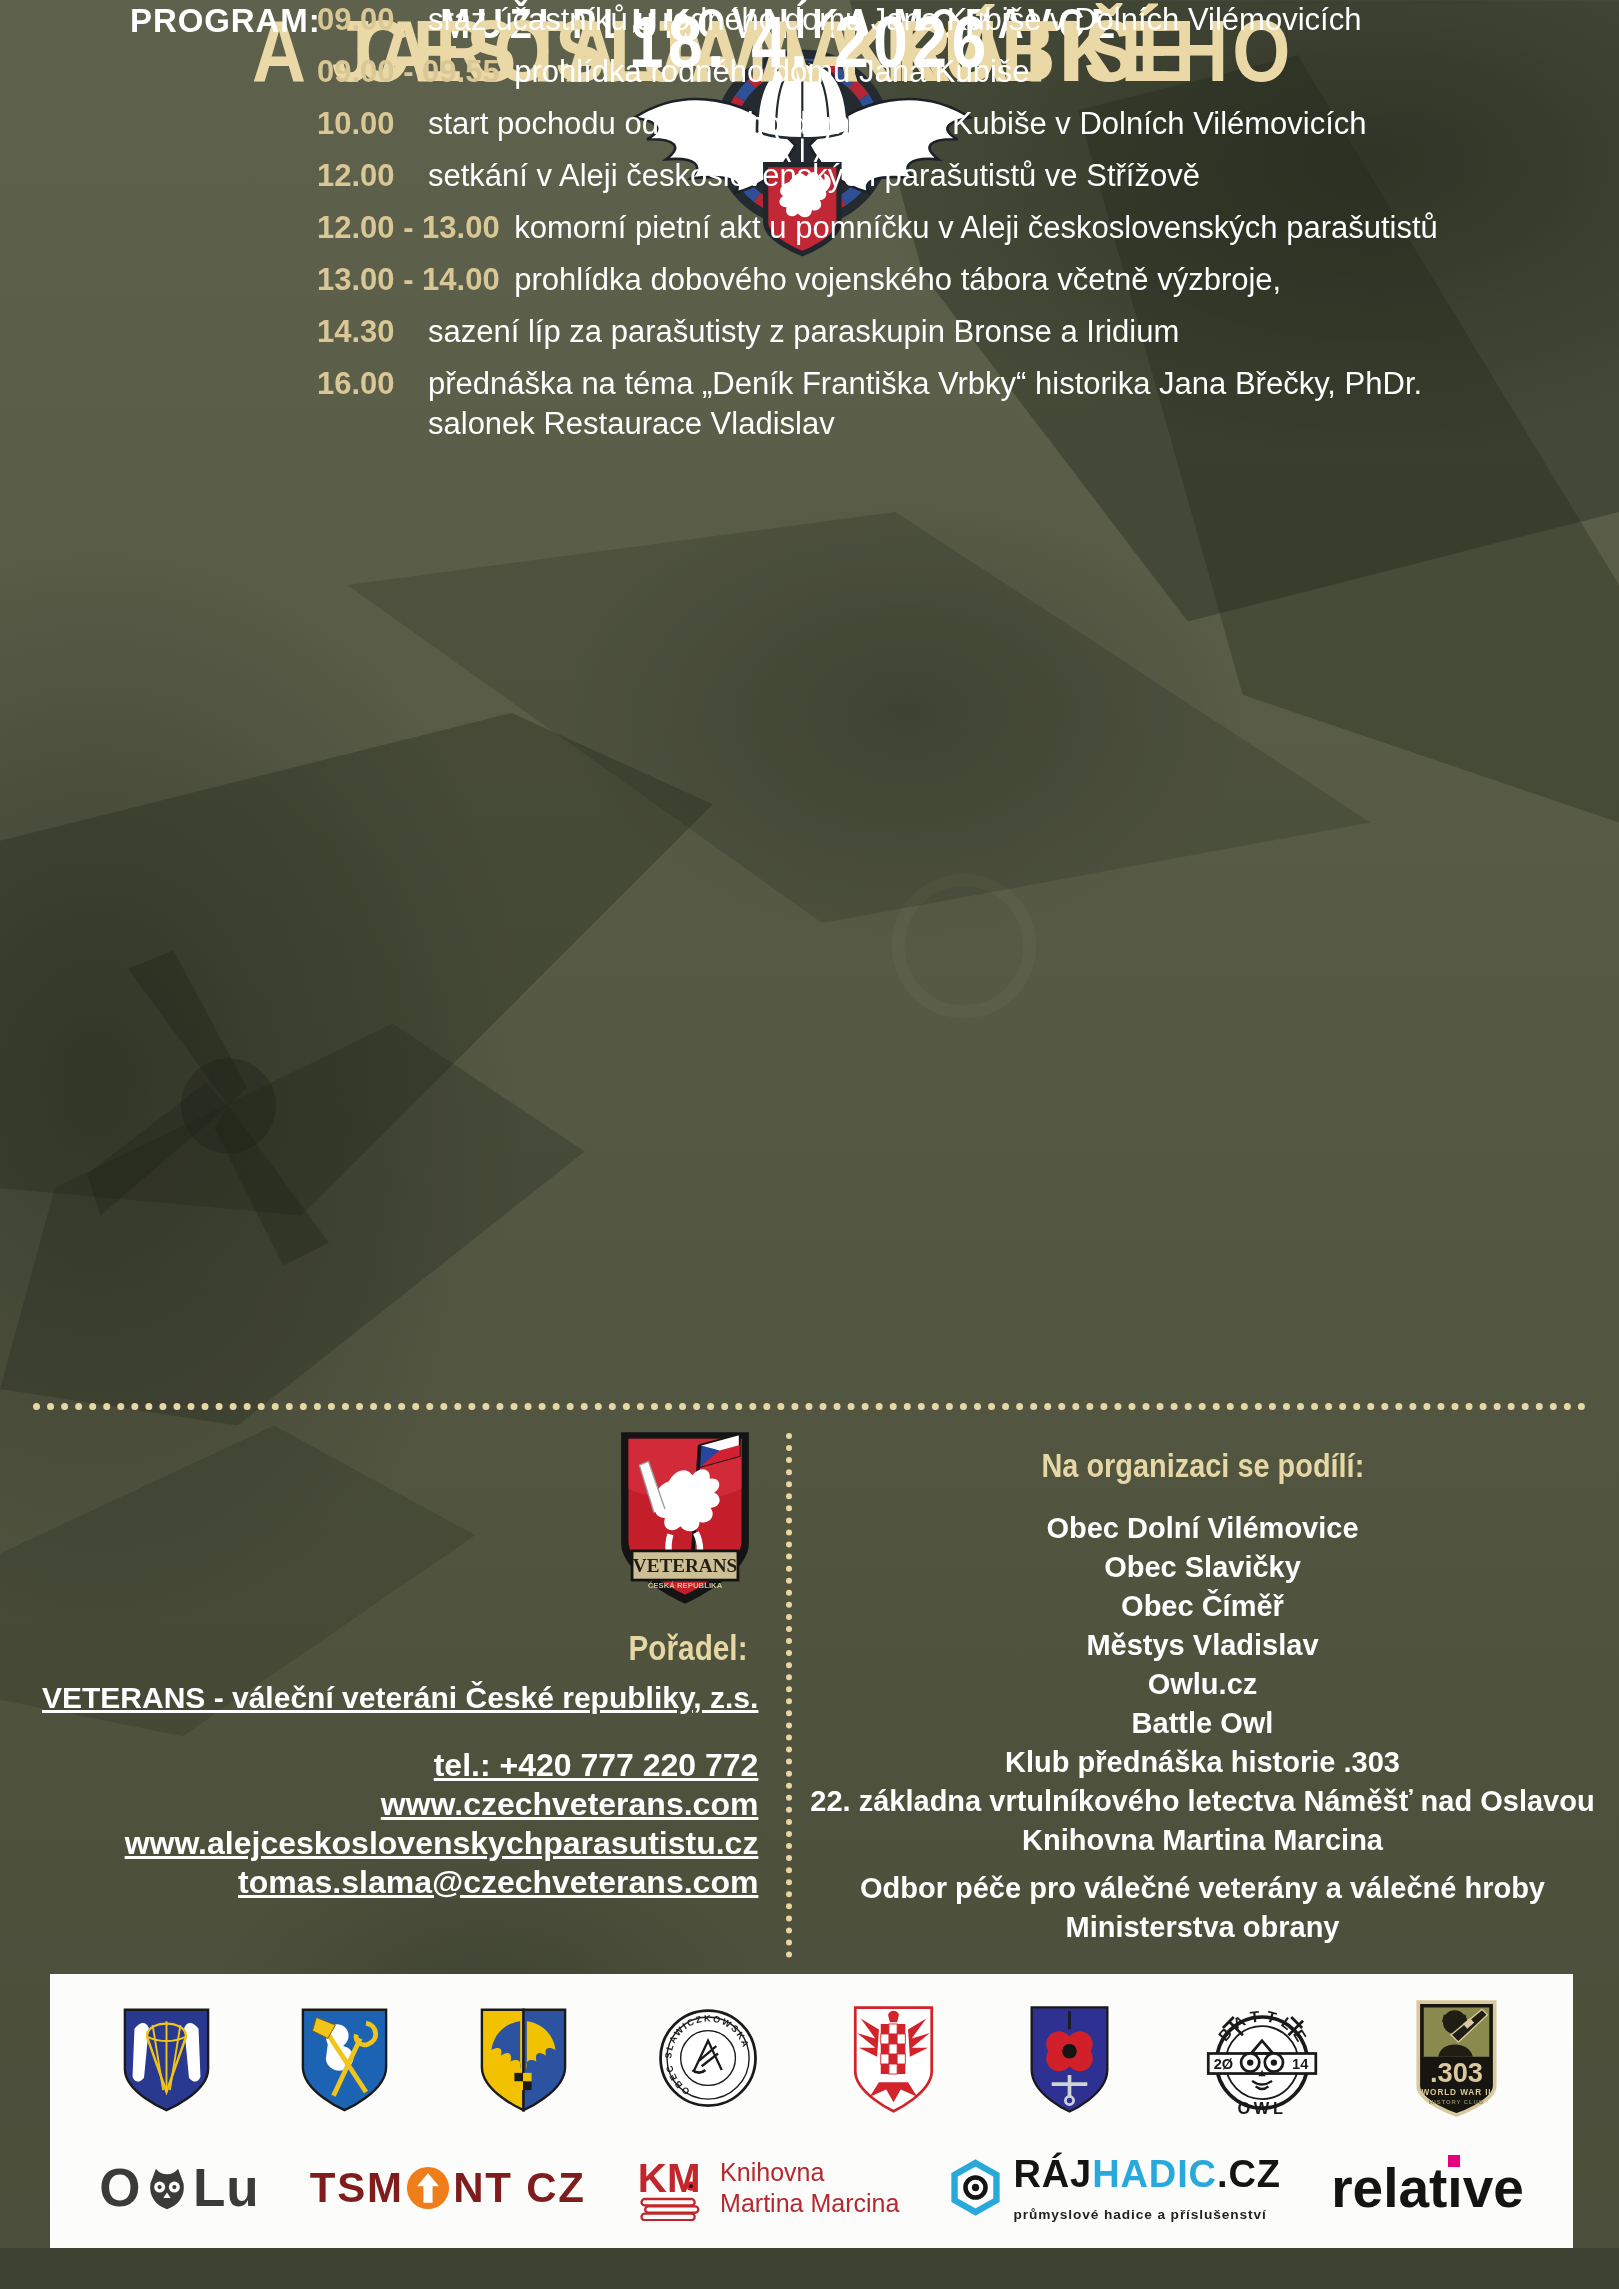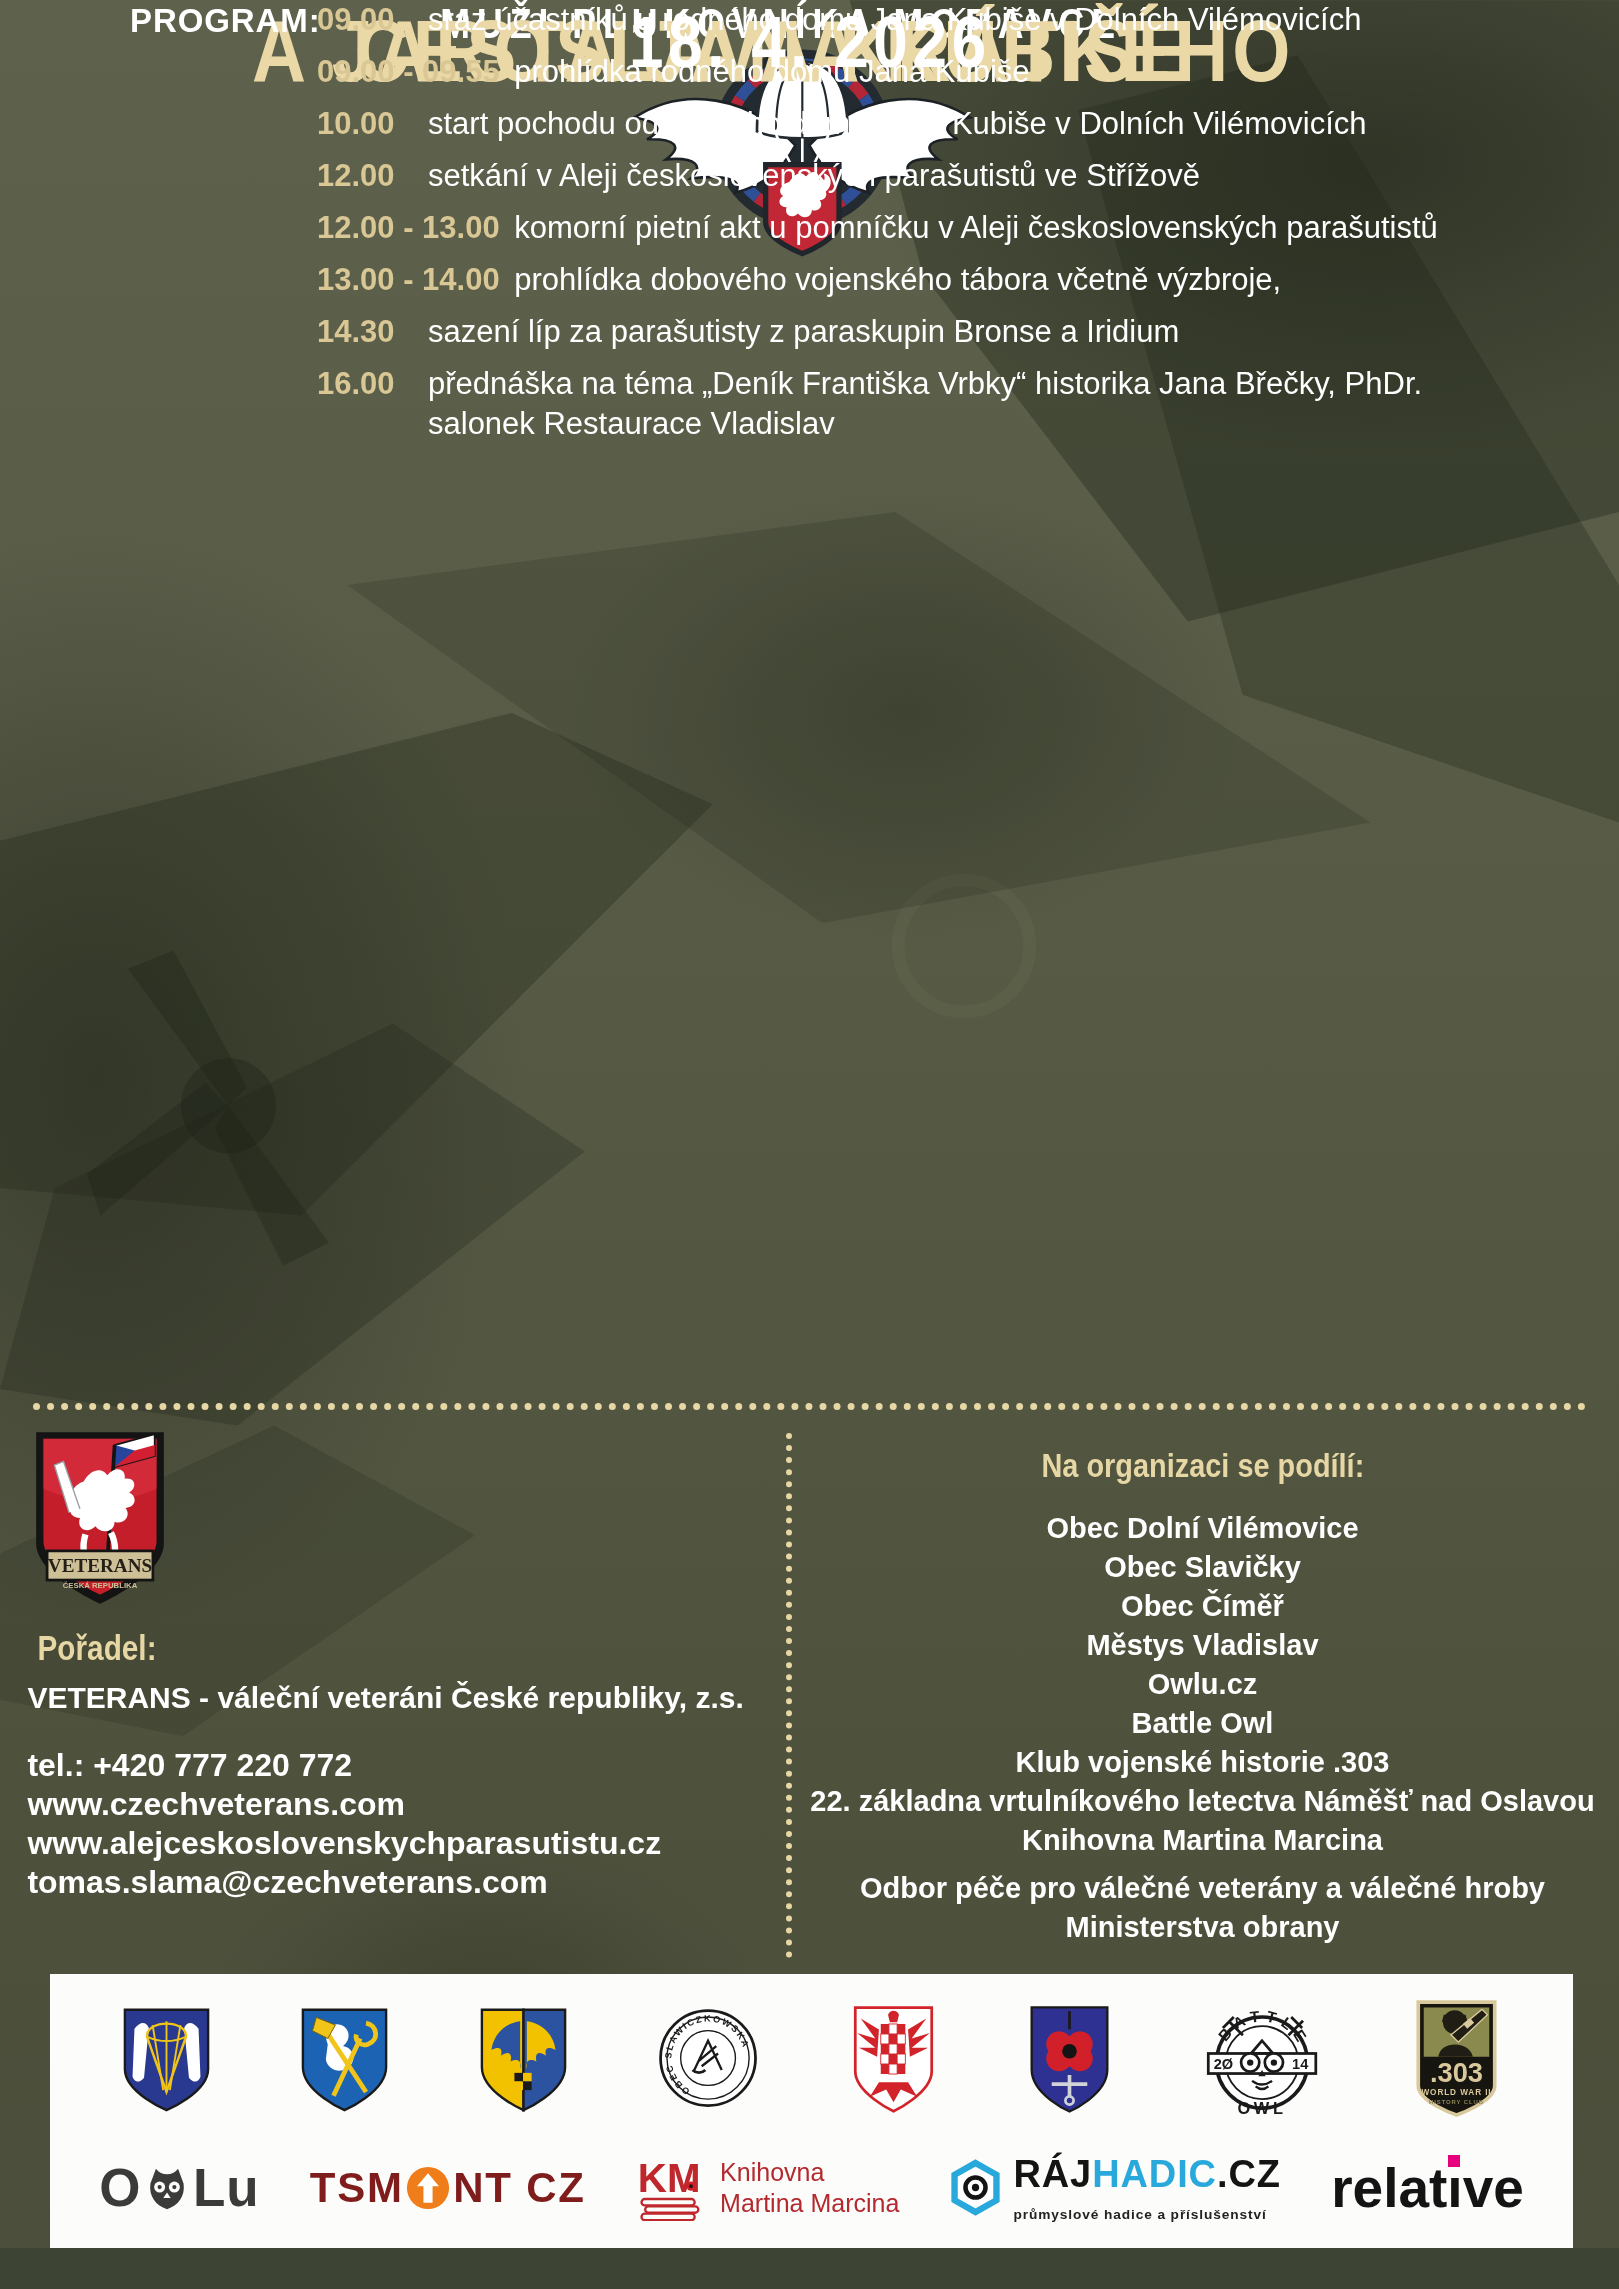--- a/index.html
+++ b/index.html
@@ -22,21 +22,21 @@
   .title2{position:absolute;left:0;top:588;width:1546px;color:#ead9a6;font-size:88px;font-weight:bold;letter-spacing:4.6px;}
   .date{position:absolute;left:0;top:772;width:1619px;color:#ffffff;font-size:73px;font-weight:bold;letter-spacing:5.5px;}
   .program{position:absolute;left:0;top:948;width:1619px;color:#fff;}
   .plabel{position:absolute;left:130px;top:1.8px;font-size:33px;font-weight:bold;color:#ffffff;letter-spacing:0.9px;}
   .prow{margin-left:317px;font-size:31px;line-height:40px;margin-bottom:12px;color:#ffffff;}
   .ptime{display:inline-block;min-width:111px;color:#d9c795;font-weight:bold;padding-right:14.6px;box-sizing:border-box;}
   .pdesc{color:#ffffff;}
   .pcont{margin-left:111px;color:#ffffff;}
   .hsep{position:absolute;left:33px;top:1403px;width:1553px;border-top:7.3px dotted #e6d7a5;}
   .vsep{position:absolute;left:786px;top:1433px;height:525px;border-left:6.4px dotted #e6d7a5;}
-  .leftcol{position:absolute;left:27.4px;top:1425px;width:731px;text-align:left;color:#fff;}
+  .leftcol{position:absolute;left:27.4px;top:1425px;width:731px;text-align:right;color:#fff;text-decoration:underline;}
   .orglabel{margin-top:12.8px;font-size:35px;font-weight:bold;color:#e6d7a5;}
   .orgname{margin-top:12.8px;font-size:30px;font-weight:bold;color:#ffffff;}
   .contact{margin-top:31px;font-size:32px;font-weight:bold;line-height:39px;color:#ffffff;}
   .rightcol{position:absolute;left:804px;top:1446px;width:797px;text-align:center;color:#fff;}
   .pheading{font-size:34px;font-weight:bold;color:#e6d7a5;margin-bottom:24px;}
   .pitem{font-size:29px;font-weight:bold;line-height:39px;color:#ffffff;}
   .pitem.gap{margin-top:9.1px;}
   .band{position:absolute;left:50px;top:1974px;width:1523px;height:274px;background:#fcfcfa;}
   .brow1{position:absolute;left:0;top:16.4px;width:100%;height:137px;display:flex;align-items:center;justify-content:space-around;padding:0 27.4px;box-sizing:border-box;}
   .brow2{position:absolute;left:0;top:163px;width:100%;height:101px;display:flex;align-items:center;justify-content:space-around;padding:0 24px;box-sizing:border-box;}
@@ -160,21 +160,21 @@
   </div>
 
   <div class="rightcol">
     <div class="pheading"><span class="cx">Na organizaci se podílí:</span></div>
     <div class="pitem">Obec Dolní Vilémovice</div>
     <div class="pitem">Obec Slavičky</div>
     <div class="pitem">Obec Číměř</div>
     <div class="pitem">Městys Vladislav</div>
     <div class="pitem">Owlu.cz</div>
     <div class="pitem">Battle Owl</div>
-    <div class="pitem">Klub vojenské historie .303</div>
+    <div class="pitem">Klub přednáška historie .303</div>
     <div class="pitem">22. základna vrtulníkového letectva Náměšť nad Oslavou</div>
     <div class="pitem">Knihovna Martina Marcina</div>
     <div class="pitem gap">Odbor péče pro válečné veterány a válečné hroby</div>
     <div class="pitem">Ministerstva obrany</div>
   </div>
 
   <div class="band">
     <div class="brow1">
 
       <svg width="91" height="110" viewBox="0 0 95 115">

